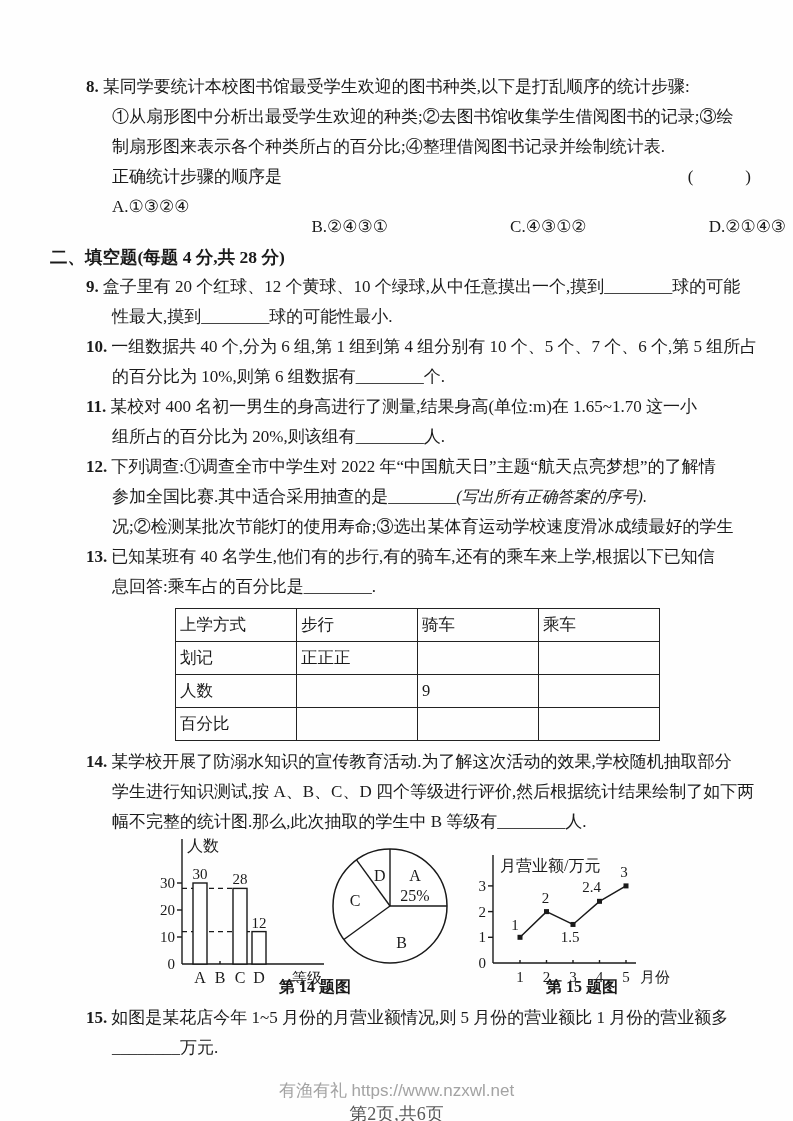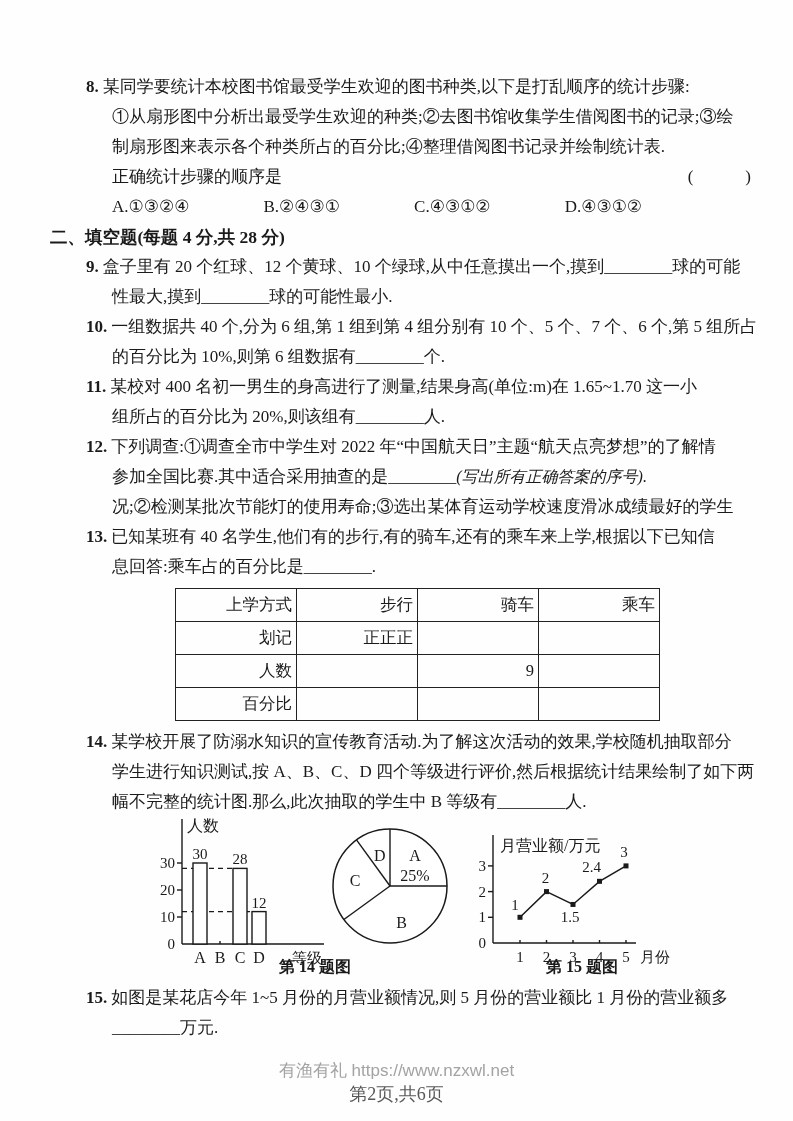--- a/index.html
+++ b/index.html
@@ -9,30 +9,30 @@
     font-family:"Liberation Serif","DejaVu Serif",serif;
     font-size:17px;
   }
   .content{padding-top:72px;}
   .q{padding-left:112px;padding-right:30px;}
   .q-line{line-height:30px;white-space:nowrap;}
   .q-line.first{text-indent:-26px;}
   .qnum{font-weight:bold;margin-right:4px;}
   .bracket-line{display:flex;justify-content:space-between;line-height:30px;}
   .bracket{letter-spacing:6px;padding-right:6px;}
-  .options{display:flex;line-height:30px;}
-  .opt + .opt{margin-left:74px;}
+  .options{display:flex;line-height:30px;gap:48px;}
+  .opt + .opt{margin-left:74px;margin-top:20px;}
   .section-header{margin-left:50px;line-height:30px;font-weight:bold;font-size:17.5px;}
   .hint{font-style:italic;font-size:16px;}
   table.survey{
     border-collapse:collapse;margin:6px 0 6px 175px;width:485px;
     table-layout:fixed;
   }
   table.survey td{
-    border:1.5px solid #222;height:32px;text-align:right;
+    border:1.5px solid #222;height:32px;text-align:left;
     font-size:16.5px;padding:0 4px;
   }
   .charts{position:relative;height:172px;margin-top:-6px;}
   .chart-caption{position:absolute;top:146px;font-size:16px;text-align:center;font-weight:bold;}
   #caption-14{left:248px;width:134px;}
   #caption-15{left:520px;width:124px;}
   svg{position:absolute;overflow:visible;}
   #bar-svg{left:146px;top:0;}
   #pie-svg{left:328px;top:12px;}
   #line-svg{left:478px;top:0;}
@@ -62,21 +62,21 @@
       <div class="q-line">①从扇形图中分析出最受学生欢迎的种类;②去图书馆收集学生借阅图书的记录;③绘</div>
       <div class="q-line">制扇形图来表示各个种类所占的百分比;④整理借阅图书记录并绘制统计表.</div>
       <div class="bracket-line">
         <span>正确统计步骤的顺序是</span>
         <span class="bracket">(　　)</span>
       </div>
       <div class="options">
         <span class="opt">A.①③②④</span>
         <span class="opt">B.②④③①</span>
         <span class="opt">C.④③①②</span>
-        <span class="opt">D.④③①②</span>
+        <span class="opt">D.②①④③</span>
       </div>
     </div>
 
     <div class="section-header">二、填空题(每题 4 分,共 28 分)</div>
 
     <div class="q">
       <div class="q-line first"><span class="qnum">9.</span><span>盒子里有 20 个红球、12 个黄球、10 个绿球,从中任意摸出一个,摸到________球的可能</span></div>
       <div class="q-line">性最大,摸到________球的可能性最小.</div>
     </div>
 

